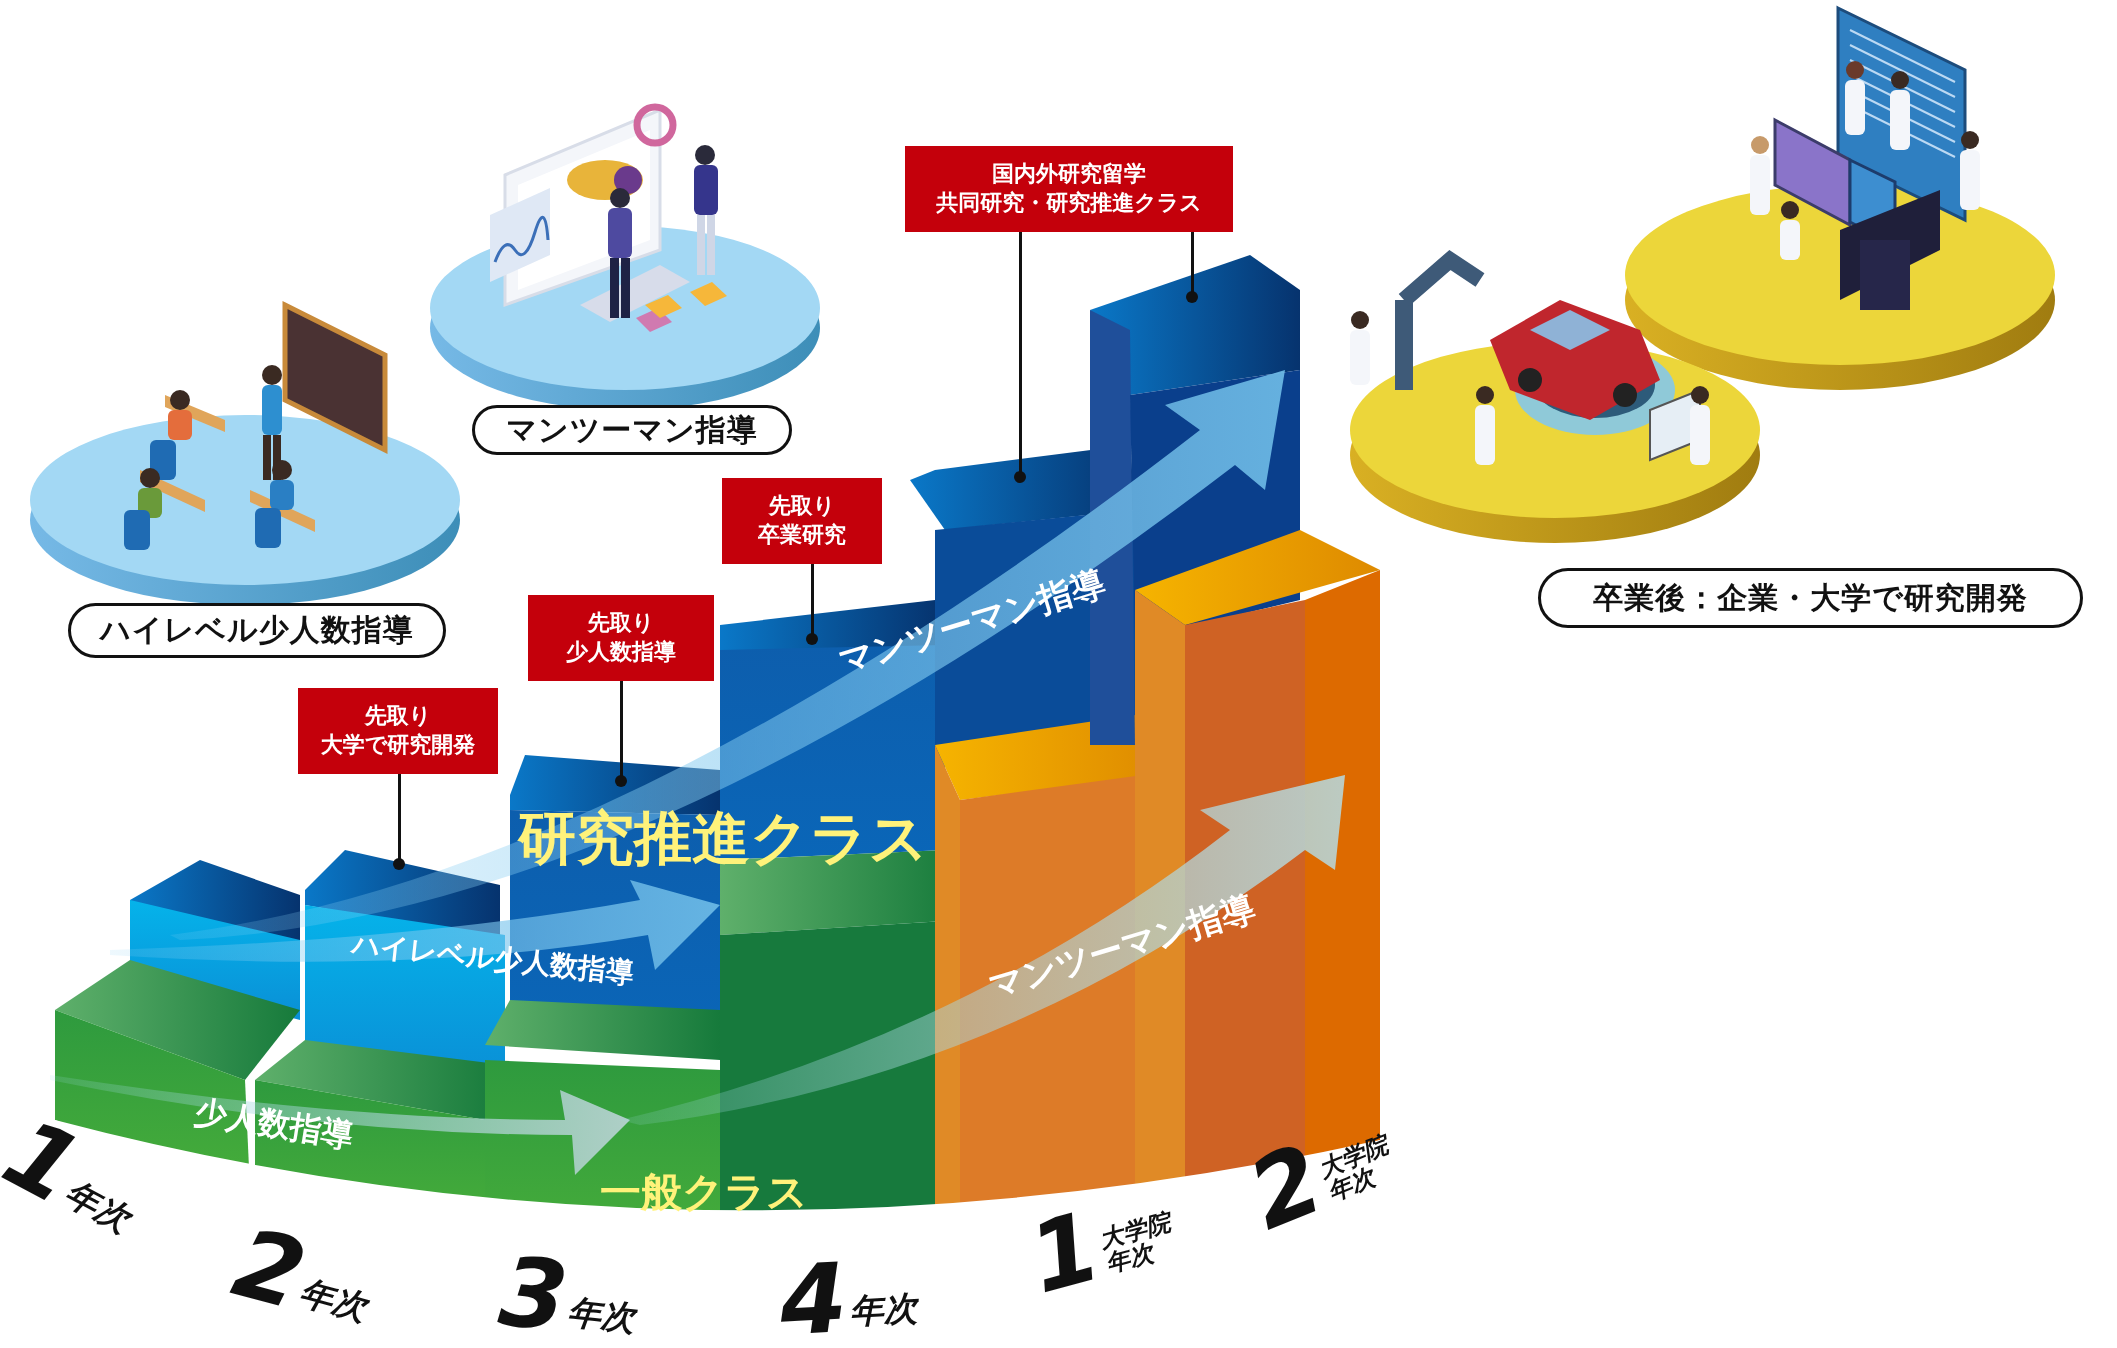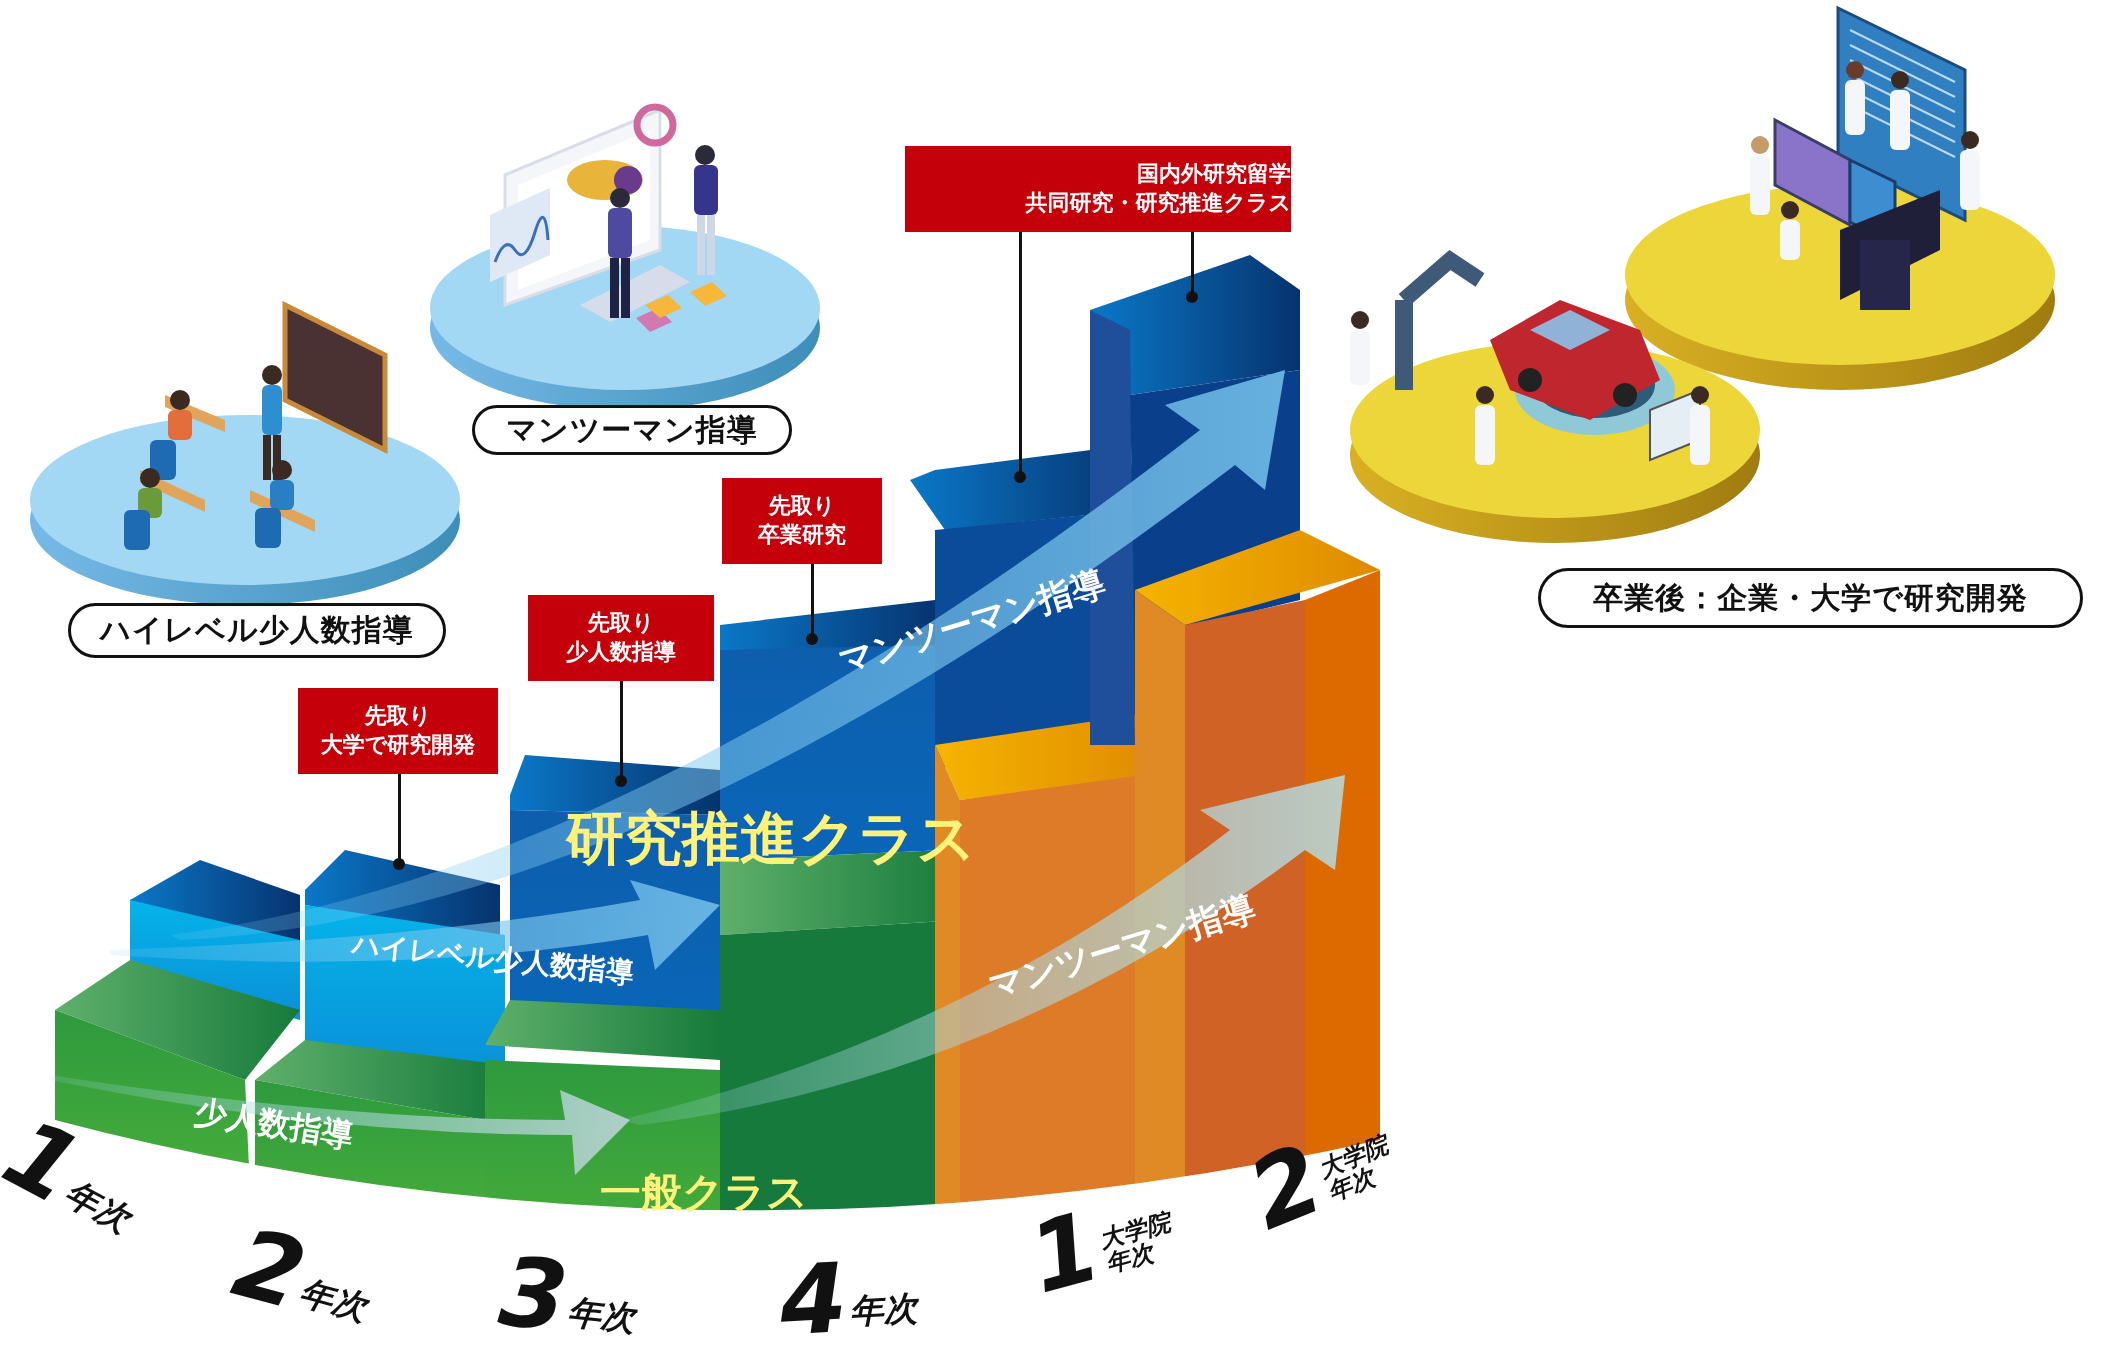--- a/index.html
+++ b/index.html
@@ -267,30 +267,30 @@
 <div class="stem" style="left:620px; top:681px; height:100px;"></div>
 <div class="dot" style="left:615px; top:775px;"></div>
 
 <div class="redbox" style="left:722px; top:478px; width:160px; height:86px;">
   <span>先取り</span>
   <span>卒業研究</span>
 </div>
 <div class="stem" style="left:811px; top:564px; height:75px;"></div>
 <div class="dot" style="left:806px; top:633px;"></div>
 
-<div class="redbox" style="left:905px; top:146px; width:386px; height:86px;align-items:flex-end;">
+<div class="redbox" style="left:905px; top:146px; width:328px; height:86px;">
   <span>国内外研究留学</span>
   <span>共同研究・研究推進クラス</span>
 </div>
 <div class="stem" style="left:1019px; top:232px; height:245px;"></div>
 <div class="dot" style="left:1014px; top:471px;"></div>
 <div class="stem" style="left:1191px; top:232px; height:65px;"></div>
 <div class="dot" style="left:1186px; top:291px;"></div>
 
-<div class="classtxt" style="left:518px; top:800px; font-size:58px;margin-left:48px;">研究推進クラス</div>
+<div class="classtxt" style="left:518px; top:800px; font-size:58px;">研究推進クラス</div>
 <div class="classtxt" style="left:600px; top:1165px; font-size:41px;">一般クラス</div>
 
 <div class="arrowtxt" style="left:352px; top:925px; font-size:28px; transform:rotate(6deg);">ハイレベル少人数指導</div>
 <div class="arrowtxt" style="left:840px; top:640px; font-size:34px; transform:rotate(-17deg);">マンツーマン指導</div>
 <div class="arrowtxt" style="left:195px; top:1090px; font-size:32px; transform:rotate(9deg);">少人数指導</div>
 <div class="arrowtxt" style="left:990px; top:965px; font-size:34px; transform:rotate(-17deg);">マンツーマン指導</div>
 
 <div class="year" style="left:5px; top:1135px; transform:rotate(28deg);">
   <span class="num">1</span>
   <span class="suf">年次</span>

